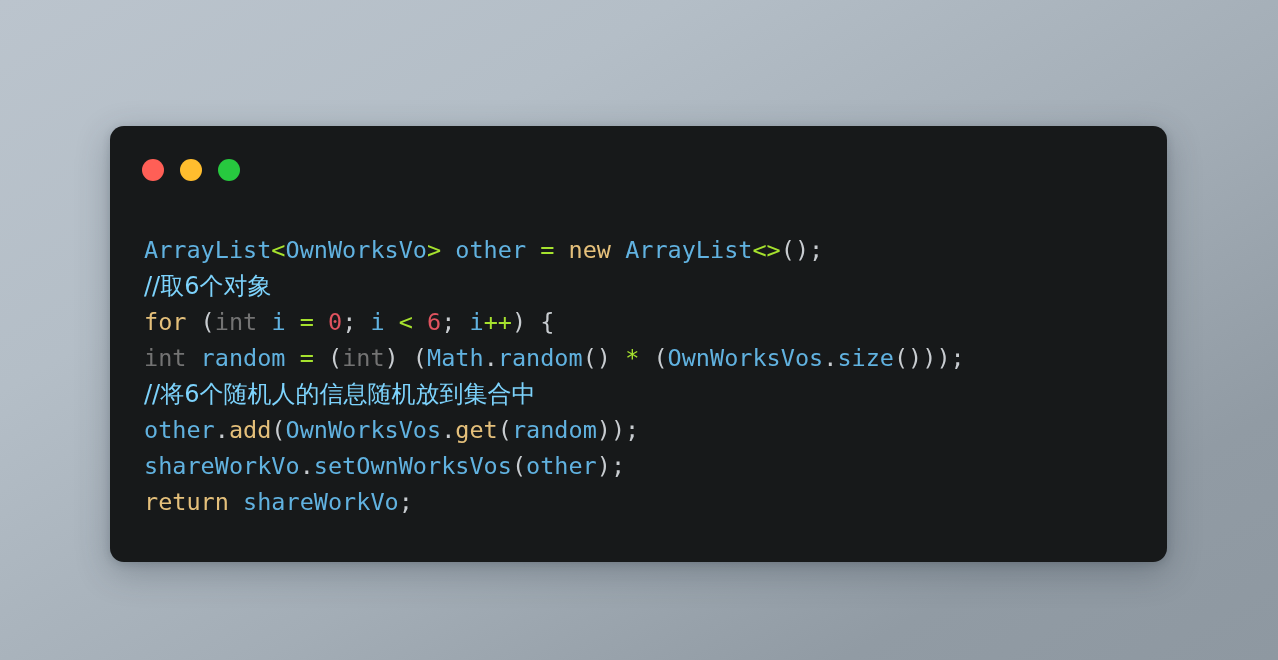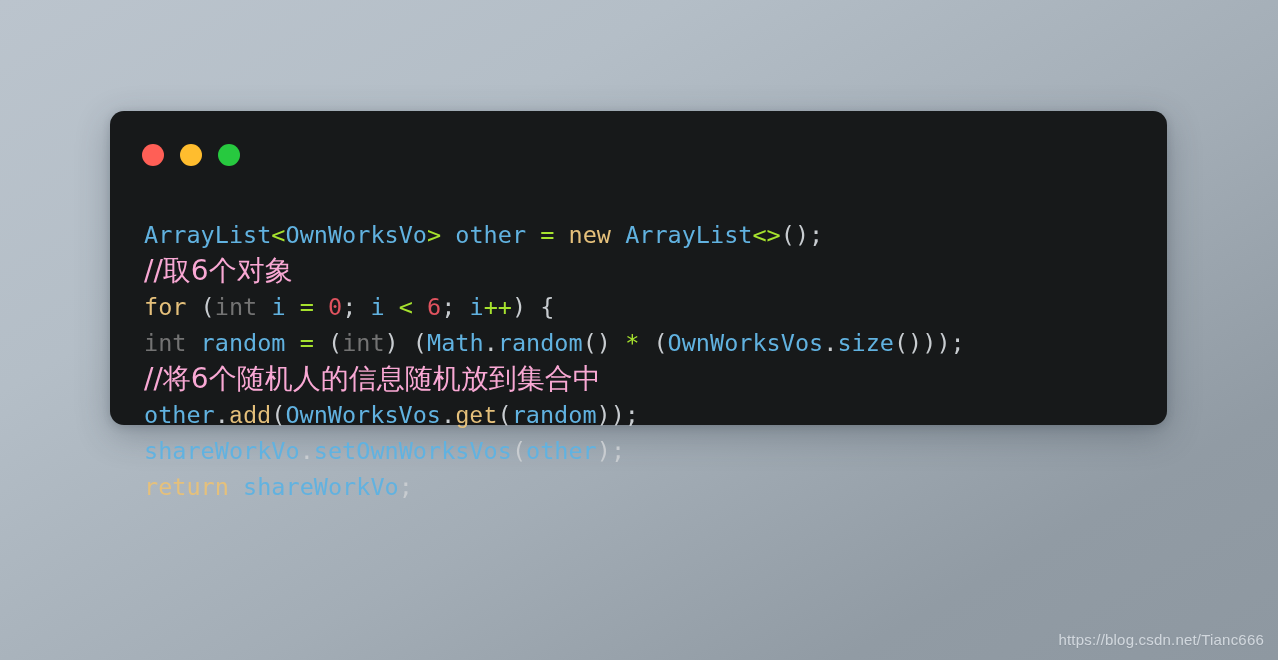--- a/index.html
+++ b/index.html
@@ -18,23 +18,23 @@
     width: 1278px;
     height: 660px;
     background: linear-gradient(150deg, #bbc4cd 0%, #b4bec7 28%, #a3adb6 58%, #919ba4 82%, #8e98a1 100%);
     overflow: hidden;
   }
 
   
   #code-window {
     position: absolute;
     left: 110px;
-    top: 111px;
+    top: 126px;
     width: 1057px;
-    height: 314px;
+    height: 436px;
     background: #17191a;
     border-radius: 14px;
     box-shadow: 0 10px 34px rgba(40, 50, 60, 0.30),
                 0 2px 8px rgba(40, 50, 60, 0.18);
     box-sizing: border-box;
   }
 
   #titlebar {
     position: absolute;
     left: 32px;
@@ -69,26 +69,26 @@
   .line { height: 36px; }
 
   
   .t-plain   { color: #c8ccd0; }
   .t-type    { color: #61b2e0; }
   .t-var     { color: #61b2e0; }
   .t-kw      { color: #e5c07b; }
   .t-kw2     { color: #737373; }
   .t-op      { color: #a6e22e; }
   .t-num     { color: #e0535f; }
-  .t-fn      { color: #e5c07b; font-family: Liberation Mono, monospace; }
+  .t-fn      { color: #e5c07b; }
   .t-punct   { color: #c8ccd0; }
   .t-comment-cn {
-    color: #f9a8d4;
+    color: #7dd3fc;
     font-family: "DejaVu Sans", sans-serif;
-    font-size: 28px;
+    font-size: 24px;
   }
 
   
   #watermark {
     position: absolute;
     right: 14px;
     bottom: 12px;
     font-family: "Liberation Sans", sans-serif;
     font-size: 15px;
     color: #e4e9ee;
@@ -107,15 +107,14 @@
     <div id="titlebar">
       <span class="dot dot-close"></span>
       <span class="dot dot-min"></span>
       <span class="dot dot-max"></span>
     </div>
 
     <div id="code-body"><div class="line"><span class="t-type">ArrayList</span><span class="t-op">&lt;</span><span class="t-type">OwnWorksVo</span><span class="t-op">&gt;</span><span class="t-plain"> </span><span class="t-var">other</span><span class="t-plain"> </span><span class="t-op">=</span><span class="t-plain"> </span><span class="t-kw">new</span><span class="t-plain"> </span><span class="t-type">ArrayList</span><span class="t-op">&lt;&gt;</span><span class="t-punct">();</span></div><div class="line"><span class="t-comment-cn">//取6个对象</span></div><div class="line"><span class="t-kw">for</span><span class="t-plain"> </span><span class="t-punct">(</span><span class="t-kw2">int</span><span class="t-plain"> </span><span class="t-var">i</span><span class="t-plain"> </span><span class="t-op">=</span><span class="t-plain"> </span><span class="t-num">0</span><span class="t-punct">; </span><span class="t-var">i</span><span class="t-plain"> </span><span class="t-op">&lt;</span><span class="t-plain"> </span><span class="t-num">6</span><span class="t-punct">; </span><span class="t-var">i</span><span class="t-op">++</span><span class="t-punct">) {</span></div><div class="line"><span class="t-kw2">int</span><span class="t-plain"> </span><span class="t-var">random</span><span class="t-plain"> </span><span class="t-op">=</span><span class="t-plain"> </span><span class="t-punct">(</span><span class="t-kw2">int</span><span class="t-punct">) (</span><span class="t-type">Math</span><span class="t-punct">.</span><span class="t-var">random</span><span class="t-punct">() </span><span class="t-op">*</span><span class="t-punct"> (</span><span class="t-type">OwnWorksVos</span><span class="t-punct">.</span><span class="t-var">size</span><span class="t-punct">()));</span></div><div class="line"><span class="t-comment-cn">//将6个随机人的信息随机放到集合中</span></div><div class="line"><span class="t-var">other</span><span class="t-punct">.</span><span class="t-fn">add</span><span class="t-punct">(</span><span class="t-type">OwnWorksVos</span><span class="t-punct">.</span><span class="t-fn">get</span><span class="t-punct">(</span><span class="t-var">random</span><span class="t-punct">));</span></div><div class="line"><span class="t-var">shareWorkVo</span><span class="t-punct">.</span><span class="t-var">setOwnWorksVos</span><span class="t-punct">(</span><span class="t-var">other</span><span class="t-punct">);</span></div><div class="line"><span class="t-kw">return</span><span class="t-plain"> </span><span class="t-var">shareWorkVo</span><span class="t-punct">;</span></div></div>
 
   </div>
 
-  <div id="watermark">https://blog.csdn.net/Tianc666</div>
 
 </div>
 
 </body></html>

